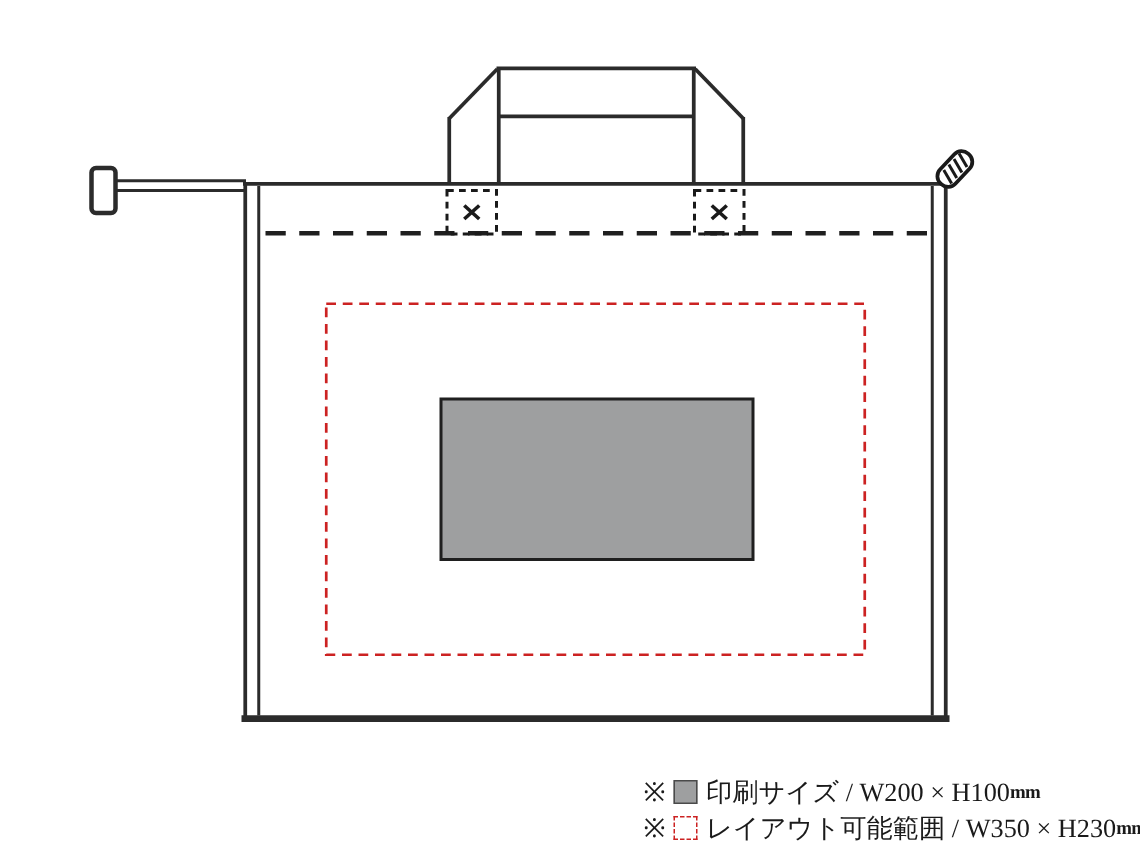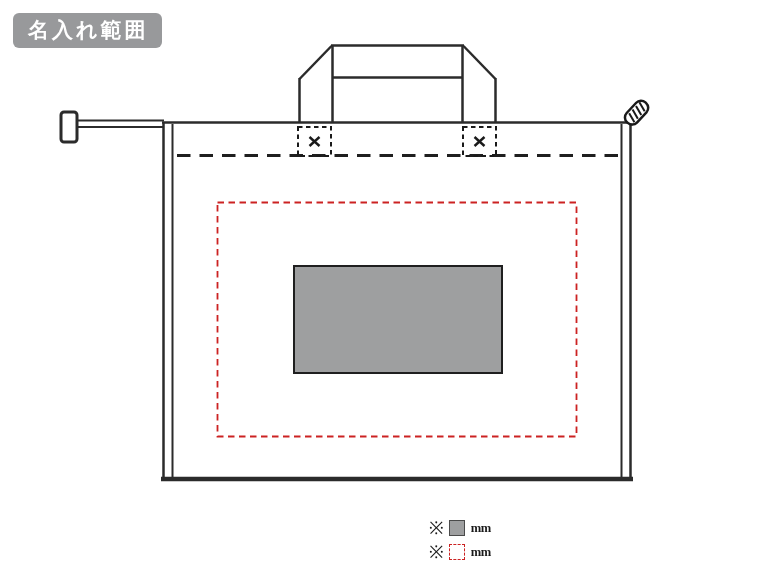--- a/index.html
+++ b/index.html
@@ -87,28 +87,29 @@
         <line x1="20" y1="-5" x2="17" y2="5"></line>
         <line x1="25" y1="-5" x2="22" y2="5"></line>
       </g>
     </g>
 
     <rect x="217.5" y="202.5" width="359" height="234" fill="none" stroke="#cc2222" stroke-width="1.8" stroke-dasharray="6.5 4.5"></rect>
 
     <rect x="294" y="266" width="208" height="107" fill="#9e9fa0" stroke="#1f1f1f" stroke-width="2"></rect>
   </svg>
 
-  <div class="badge">名入れ範囲</div>
 
   <div class="legend">
     <div class="legend-row">
       <span class="legend-mark">※</span>
       <span class="swatch swatch-print"></span>
+      <span>印刷サイズ / W200 × H100</span>
         <span class="legend-unit">mm</span>
     </div>
     <div class="legend-row">
       <span class="legend-mark">※</span>
       <span class="swatch swatch-layout"></span>
+      <span>レイアウト可能範囲 / W350 × H230</span>
         <span class="legend-unit">mm</span>
     </div>
   </div>
 
 </div>
 
 </body></html>

